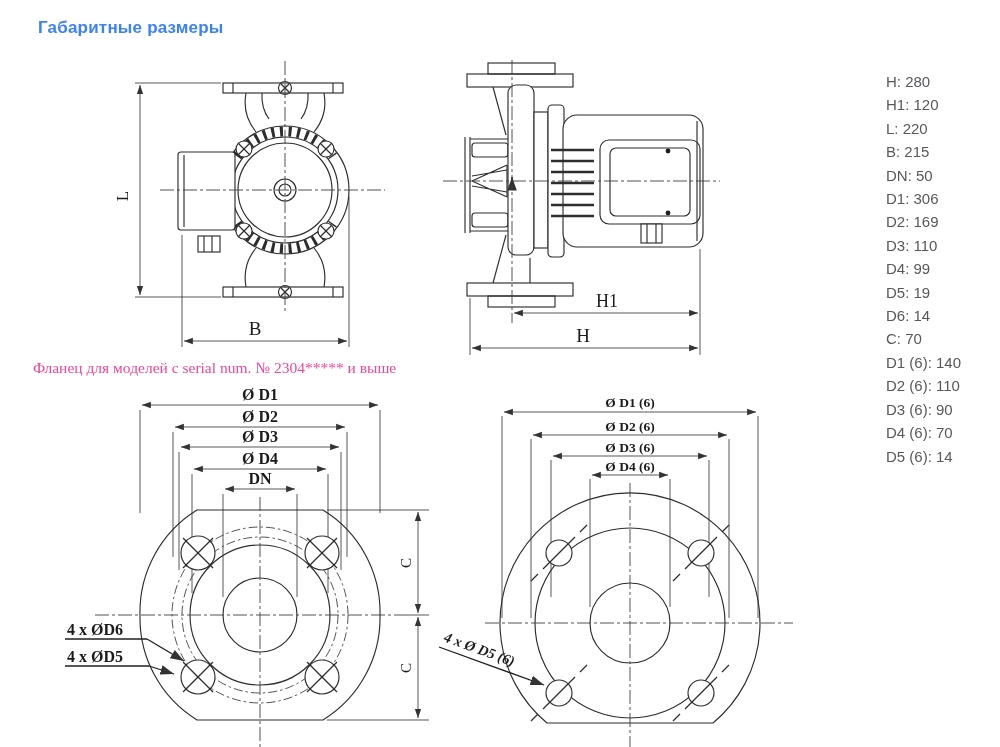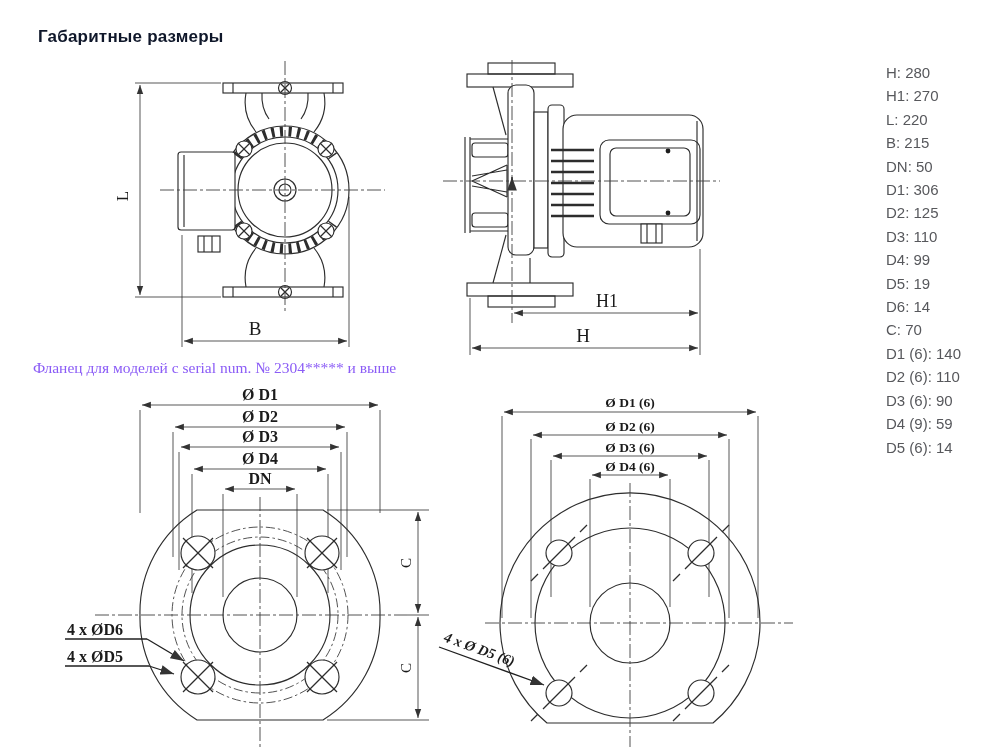--- a/index.html
+++ b/index.html
@@ -1,24 +1,24 @@
 <!DOCTYPE html>
 <html><head>
 <meta charset="utf-8">
 <style>
   html,body{margin:0;padding:0;background:#fff;}
   .page{position:relative;width:1000px;height:747px;background:#fff;overflow:hidden;
         font-family:"Liberation Sans",sans-serif;}
-  .title{position:absolute;left:38px;top:27px;font-size:17px;font-weight:700;
-         color:#0f172a;letter-spacing:.2px;}
+  .title{position:absolute;left:38px;top:18px;font-size:17px;font-weight:700;
+         color:#3b82f6;letter-spacing:.2px;}
   .caption{position:absolute;top:359px;font-family:"Liberation Serif",serif;
-           font-size:15.5px;color:#8b5cf6;white-space:nowrap;}
+           font-size:15.5px;color:#ec4899;white-space:nowrap;}
   .cap-new{left:33px;}
   .cap-old{left:471px;}
-  .dims{position:absolute;left:886px;top:61px;font-size:15px;color:#57585c;
+  .dims{position:absolute;left:886px;top:70px;font-size:15px;color:#57585c;
         line-height:23.4px;}
   svg{position:absolute;overflow:visible;}
   .svg-fv{left:95px;top:55px;}
   .svg-sv{left:435px;top:55px;}
   .svg-fn{left:55px;top:385px;}
   .svg-fo{left:425px;top:385px;}
   
   .s  {stroke:#2d2d2d;stroke-width:1.15;fill:none;}
   .sf {stroke:#2d2d2d;stroke-width:1.15;fill:#fff;}
   .cl {stroke:#404040;stroke-width:.9;fill:none;stroke-dasharray:14 3 3 3;}
@@ -304,31 +304,31 @@
 
     <line class="cl" x1="205" y1="98" x2="205" y2="362"></line>
     <line class="cl" x1="60" y1="238" x2="368" y2="238"></line>
 
     <text class="t15i" x="18" y="256" transform="rotate(20 18 256)">4 x Ø D5 (6)</text>
     <line class="ldr" x1="14" y1="262" x2="119" y2="300" marker-end="url(#afo)"></line>
   </svg>
 
   <div class="dims">
     <div>H: 280</div>
-    <div>H1: 270</div>
+    <div>H1: 120</div>
     <div>L: 220</div>
     <div>B: 215</div>
     <div>DN: 50</div>
     <div>D1: 306</div>
-    <div>D2: 125</div>
+    <div>D2: 169</div>
     <div>D3: 110</div>
     <div>D4: 99</div>
     <div>D5: 19</div>
     <div>D6: 14</div>
     <div>C: 70</div>
     <div>D1 (6): 140</div>
     <div>D2 (6): 110</div>
     <div>D3 (6): 90</div>
-    <div>D4 (9): 59</div>
+    <div>D4 (6): 70</div>
     <div>D5 (6): 14</div>
   </div>
 
 </div>
 
 </body></html>

